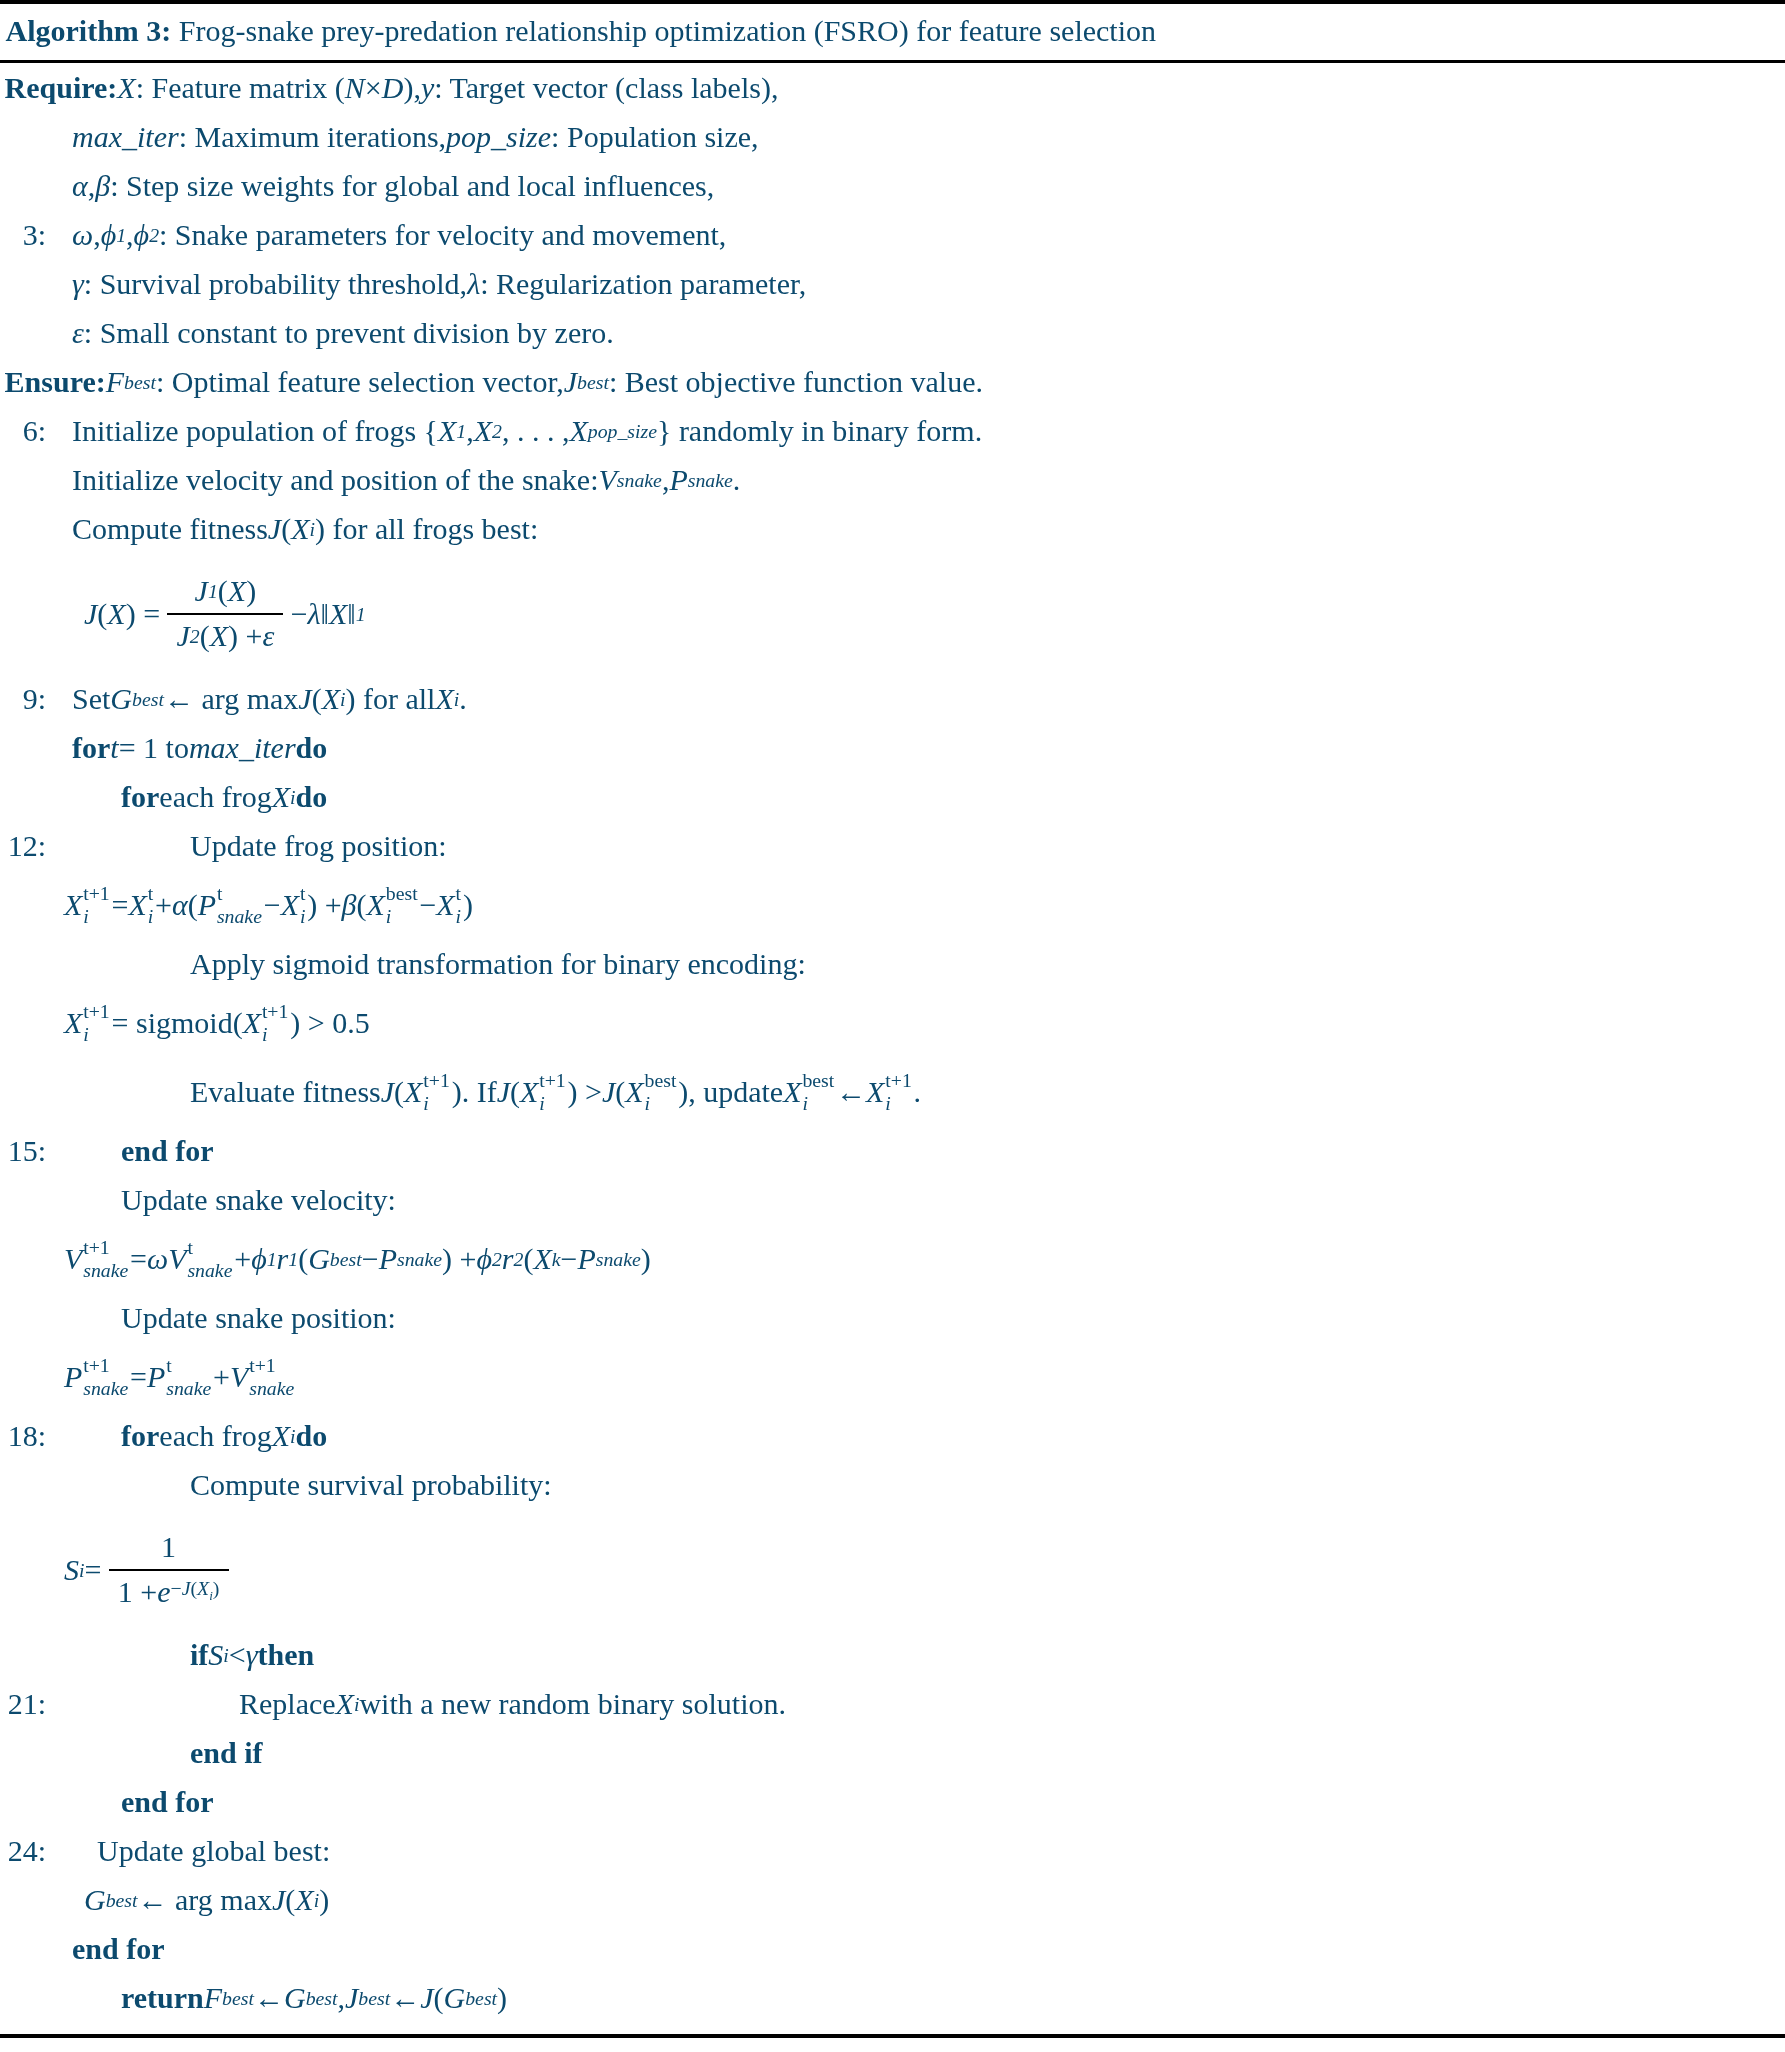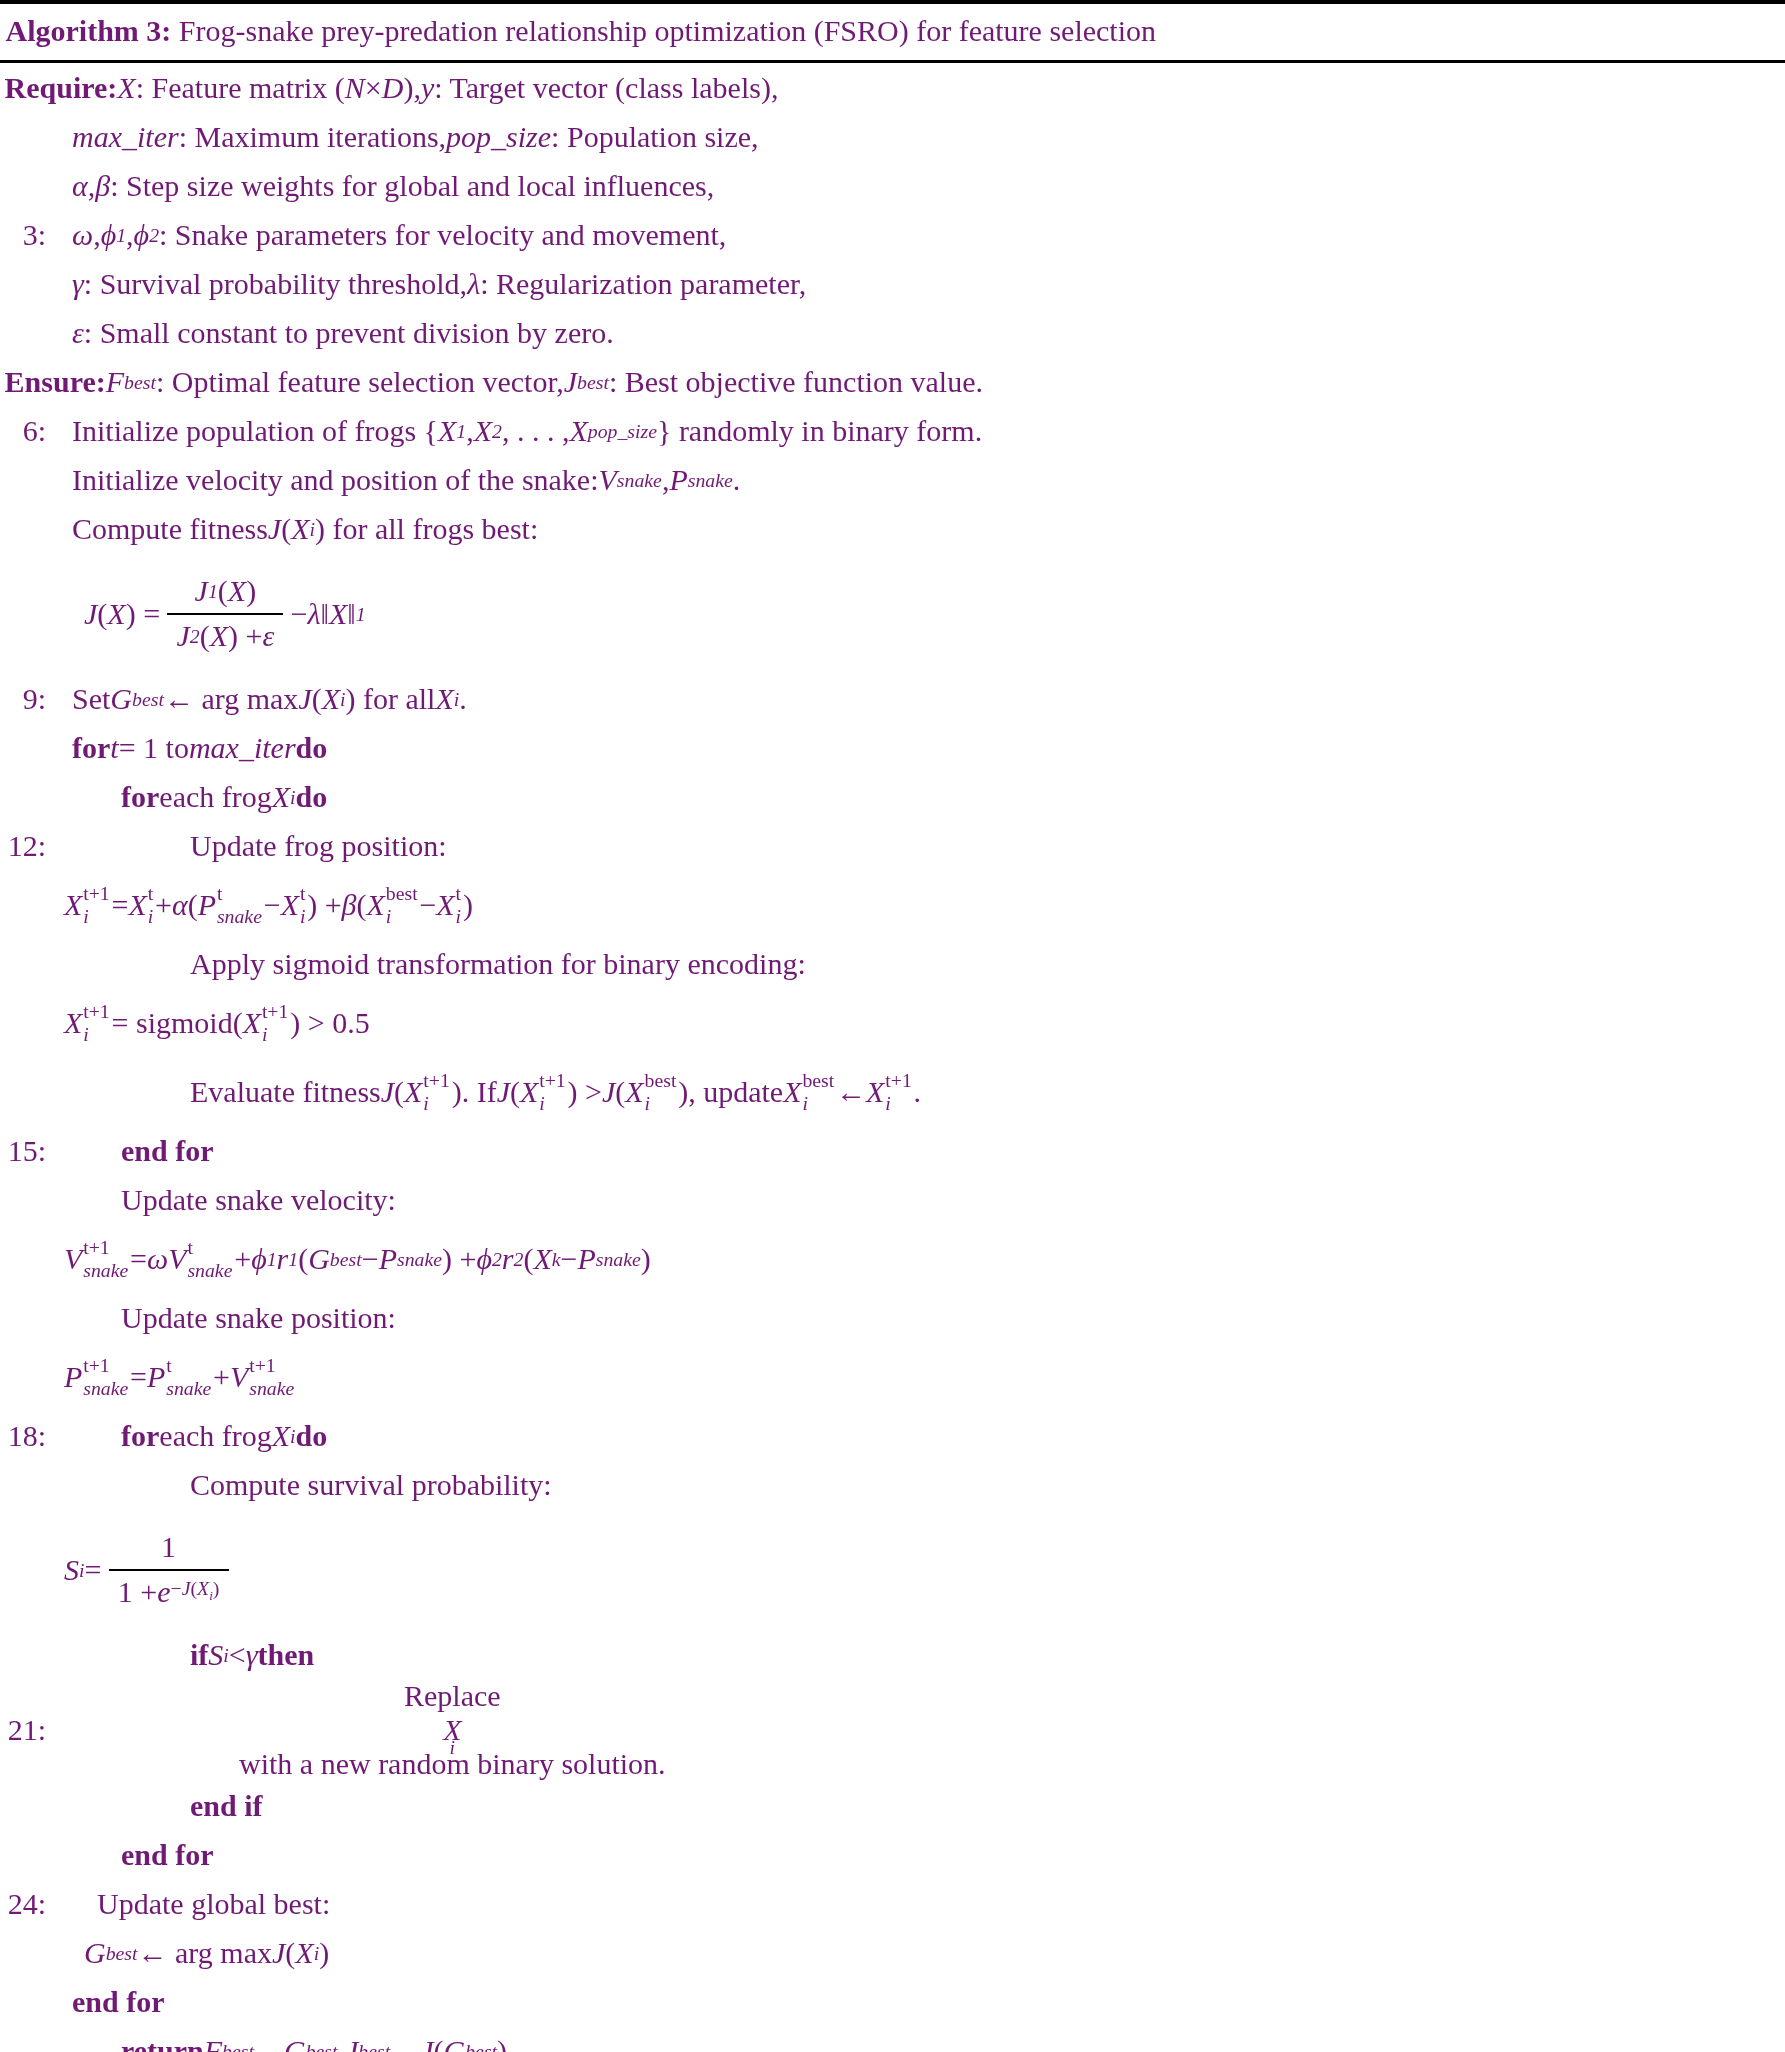--- a/index.html
+++ b/index.html
@@ -1,36 +1,36 @@
 <!DOCTYPE html>
 <html style="font-size:14.6px"><head>
 <meta charset="utf-8">
 <style>
   html,body{margin:0;padding:0;background:#ffffff;}
   .page{
-    width:1785px;height:2052px;box-sizing:border-box;background:#ffffff;color:#701a75;
+    width:1785px;height:2052px;box-sizing:border-box;background:#ffffff;color:#0c4a6e;
     font-family:"Liberation Serif","DejaVu Serif",serif;font-size:30px;overflow:hidden;
   }
   .title-row{
     border-top:4.6px solid #000;border-bottom:3.7px solid #000;
     padding:10px 5.5px 12px 5.5px;white-space:nowrap;
   }
   .title-row .b{font-weight:bold;}
   .body{padding-top:0;border-bottom:4.6px solid #000;box-sizing:border-box;min-height:1975px;}
   .line{position:relative;min-height:49px;display:flex;align-items:center;white-space:nowrap;}
   .line.heq{min-height:69px;}
   .line.hfrac{min-height:121px;}
   .num{position:absolute;left:0;top:50%;transform:translateY(-50%);width:46px;text-align:right;}
   .content{display:flex;align-items:center;}
   .l0  .content{margin-left:4.6px;}
   .l1  .content{margin-left:72px;}
   .l1b .content{margin-left:97px;text-align:center;}
   .l2  .content{margin-left:121px;}
   .l3  .content{margin-left:190px;}
-  .l4  .content{margin-left:239px;flex-direction:column;}
+  .l4  .content{margin-left:239px;}
   .eq  .content{margin-left:64px;}
   .eq1 .content{margin-left:84px;}
   .v{font-style:italic;}
   .b{font-weight:bold;}
   .r{font-style:normal;}
   sub,sup{font-size:0.66em;line-height:0;}
   sub{font-style:italic;}
   .ss{display:inline-flex;flex-direction:column;align-items:flex-start;justify-content:center;
       vertical-align:middle;font-size:0.66em;line-height:1.12;margin:0 1.8px 0 0.9px;}
   .ss .sups{display:block;}

